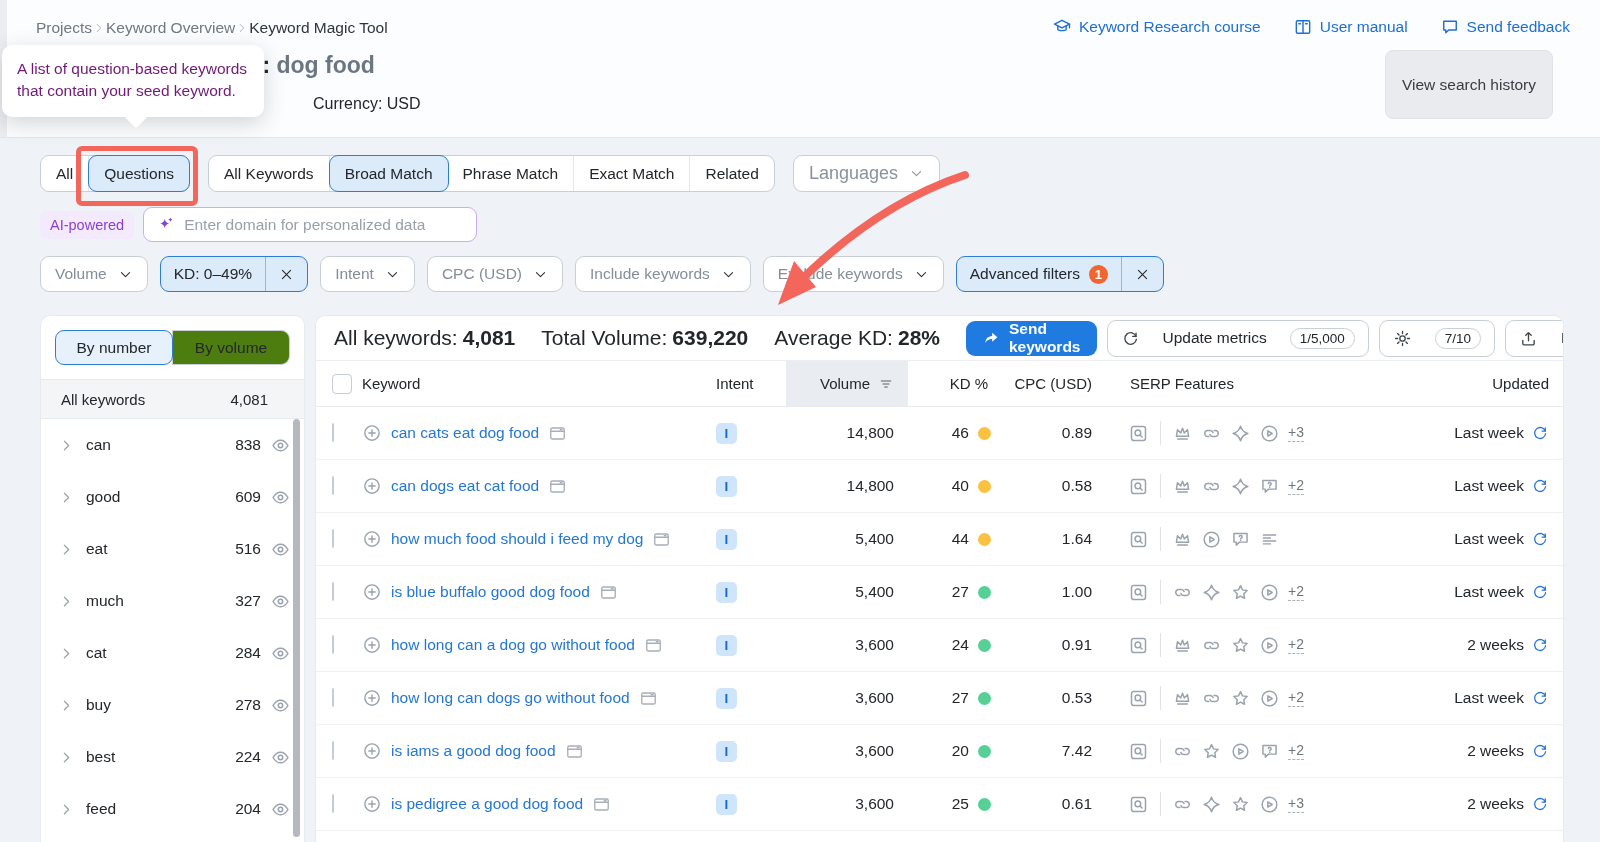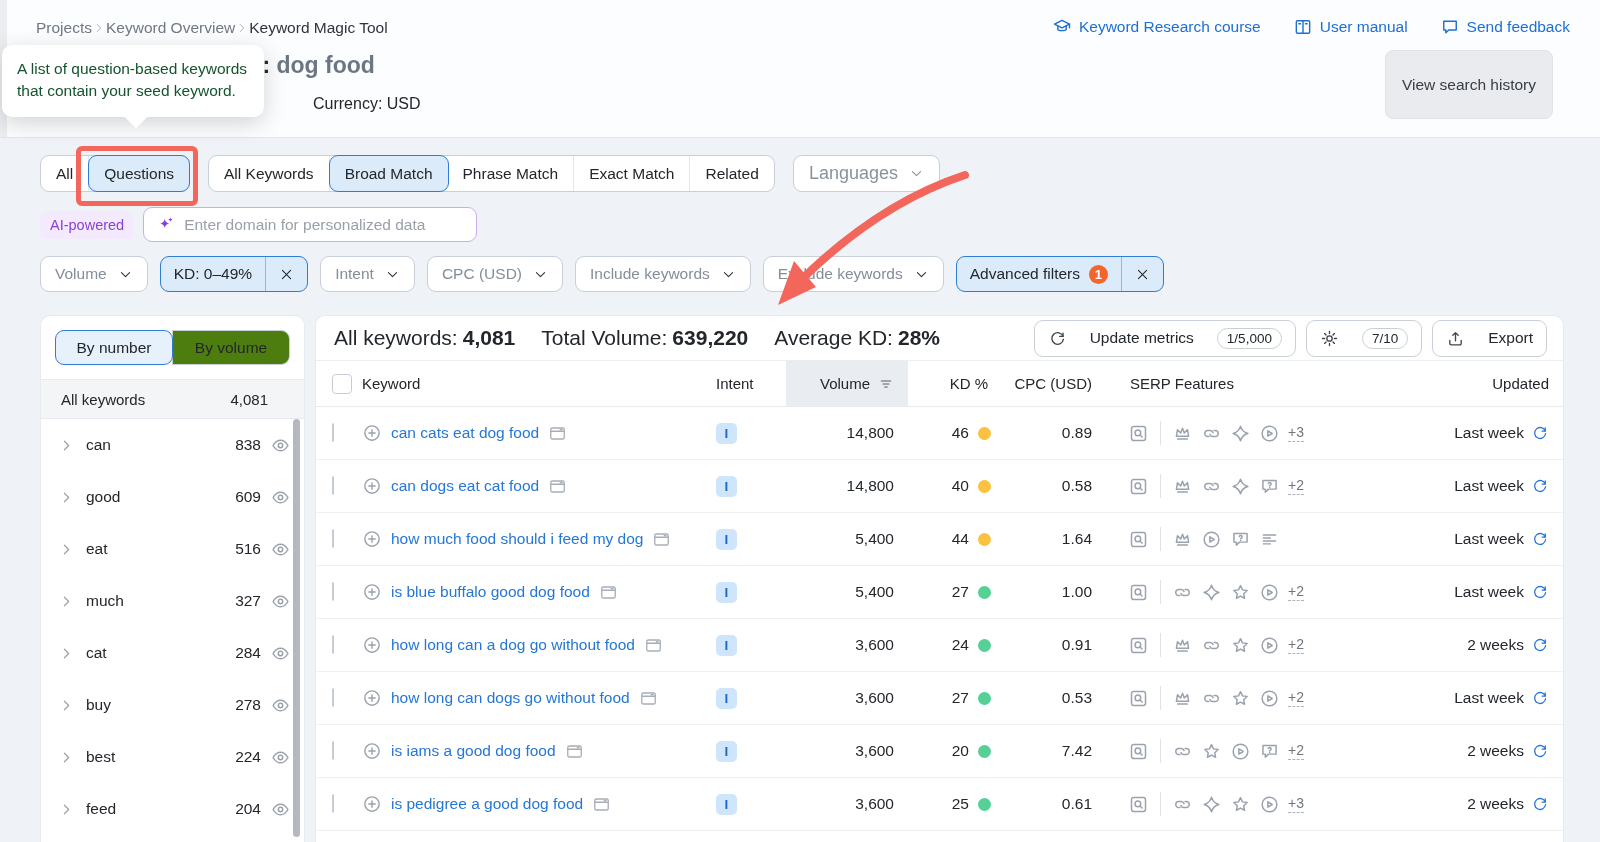--- a/index.html
+++ b/index.html
@@ -19,21 +19,21 @@
   .hlink .ic{width:20px;height:20px;color:#1e6ed3;}
   .vsh-btn{position:absolute;right:47px;top:50px;height:35px;padding:16px 16px;background:#e9ebee;border:1px solid #dfe2e7;
            border-radius:8px;font-size:15.5px;color:#373d45;display:flex;align-items:center;cursor:pointer;}
   .title{position:absolute;left:256px;top:52px;font-size:23px;font-weight:bold;color:#23272c;}
   .title .kw{color:#6b7683;}
   .check-ic{position:absolute;left:238px;top:97px;width:17px;height:17px;color:#1e6ed3;}
   .currency{position:absolute;left:313px;top:95px;font-size:16px;color:#23272c;}
 
   
   .tooltip{position:absolute;left:2px;top:45px;width:232px;padding:13px 15px 14px;background:#fff;border-radius:10px;
-           box-shadow:0 6px 22px rgba(40,45,55,.20);font-size:15.5px;line-height:1.45;color:#14532d;z-index:30;}
+           box-shadow:0 6px 22px rgba(40,45,55,.20);font-size:15.5px;line-height:1.45;color:#701a75;z-index:30;}
   .tooltip:after{content:"";position:absolute;left:126px;bottom:-8px;width:16px;height:16px;background:#fff;transform:rotate(45deg);}
   .qbox{position:absolute;left:76px;top:146px;width:112px;height:50px;border:5px solid #f2665c;border-radius:6px;z-index:25;pointer-events:none;}
   .arrow-annot{position:absolute;left:772px;top:165px;width:215px;height:148px;z-index:25;pointer-events:none;}
 
   
   .tabs{position:absolute;left:40px;top:155px;display:flex;gap:18px;height:37px;}
   .tabgroup{display:flex;background:#fff;border:1px solid #c9cfd6;border-radius:9px;}
   .tab{padding:0 15px;display:flex;align-items:center;font-size:15.5px;color:#23272c;cursor:pointer;border-right:1px solid #e3e6ea;white-space:nowrap;}
   .tab:last-child{border-right:none;}
   .tab.active{background:#dcebfa;border:1.5px solid #2f7cd6;border-radius:9px;margin:-1px;position:relative;z-index:2;border-right:1.5px solid #2f7cd6;}
@@ -434,20 +434,28 @@
   </div>
 
   <div class="main">
     <div class="statsbar">
       <span id="stats" style="display:flex;gap:26px;">
           <span class="stat">All keywords:<b>4,081</b></span>
           <span class="stat">Total Volume:<b>639,220</b></span>
           <span class="stat">Average KD:<b>28%</b></span>
         </span>
       <div class="actions">
+        <div class="btn-send">
+          <span class="ic" id="sendic">
+              <svg viewBox="0 0 24 24" fill="currentColor">
+                <path d="M13.5 5L20.5 11 13.5 17v-3.6c-4.2 0-7 1.6-9 5 .2-5.3 3.4-8.8 9-9.2V5z"></path>
+              </svg>
+            </span>
+          <span>Send keywords</span>
+        </div>
         <div class="btn">
           <span class="ic" id="updic">
               <svg viewBox="0 0 24 24" fill="none" stroke="currentColor" stroke-width="1.7" stroke-linecap="round" stroke-linejoin="round">
                 <path d="M19 5.2v4.2h-4.2"></path>
                 <path d="M19 9.4A7.3 7.3 0 1 0 19.4 13"></path>
               </svg>
             </span>
           <span>Update metrics</span>
           <span class="quota">1/5,000</span>
         </div>

